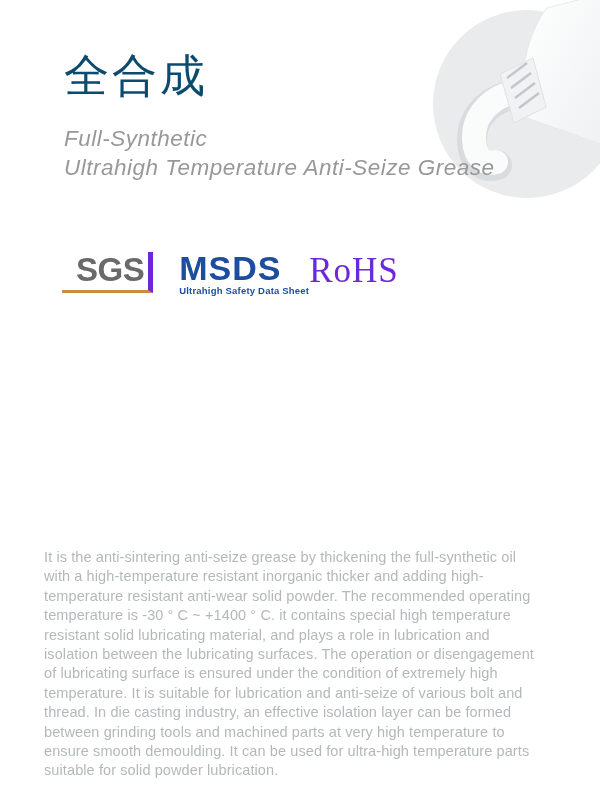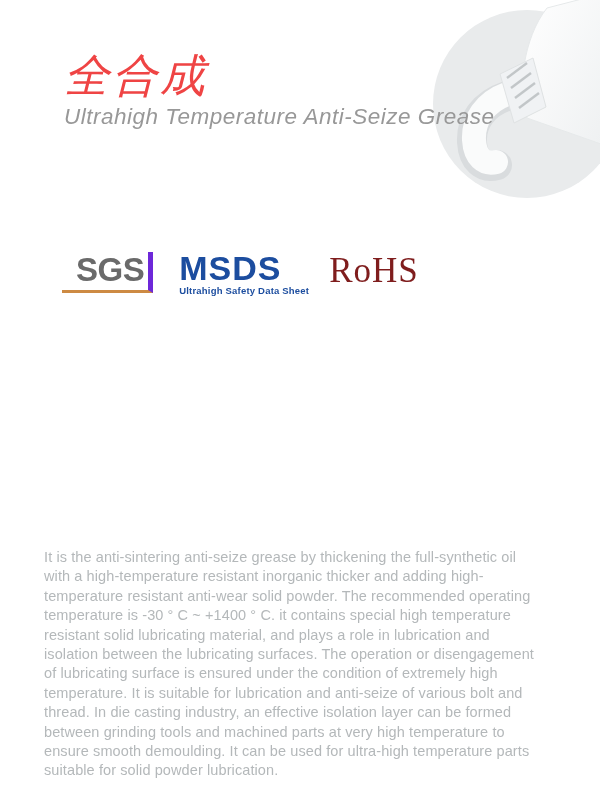--- a/index.html
+++ b/index.html
@@ -10,21 +10,21 @@
   }
   .page{position:relative;width:600px;height:800px;background:#ffffff;}
 
   
   .hero{position:absolute;top:0;right:0;width:185px;height:218px;overflow:hidden;}
 
   
   .header{position:absolute;left:64px;top:50px;}
   .title-cn{
     margin:0;font-size:45px;line-height:52px;font-weight:500;
-    color:#ef4444;letter-spacing:3px;font-style:italic;
+    color:#0c4a6e;letter-spacing:3px;
   }
   .title-accent{
     margin:4px 0 0 -1px;font-size:48px;line-height:54px;font-weight:700;
     color:#b02362;letter-spacing:2px;
   }
   .sub{
     margin:0;font-style:italic;color:#989898;
     font-size:22.5px;line-height:29px;letter-spacing:0.5px;font-weight:500;
   }
   .sub.first{margin-top:22px;}
@@ -41,23 +41,23 @@
   }
   .msds{margin-left:26px;}
   .msds-main{
     font-size:34px;line-height:32px;font-weight:800;color:#1c4d9f;letter-spacing:1px;
   }
   .msds-sub{
     font-size:9.5px;line-height:11px;font-weight:700;color:#1c4d9f;
     letter-spacing:0.2px;margin-top:1px;white-space:nowrap;
   }
   .rohs{
-    margin-left:20px;margin-top:2px;
+    margin-top:2px;
     font-family:"Liberation Serif","DejaVu Serif",serif;
-    font-size:35px;line-height:34px;color:#7f1d1d;letter-spacing:1px;
+    font-size:35px;line-height:34px;color:#6d28d9;letter-spacing:1px;
   }
 
   
   .desc-cn{
     position:absolute;left:34px;top:312px;width:528px;margin:0;
     font-size:21.5px;line-height:27.6px;color:#4c4c4c;
     text-align:justify;letter-spacing:0.2px;
   }
   .desc-en{
     position:absolute;left:44px;top:548px;width:490px;margin:0;
@@ -88,20 +88,21 @@
       <path d="M118 58 L131 107 L99 123 L85 74 Z" fill="#f0f2f4" stroke="#dfe2e3" stroke-width="1"></path>
       <line x1="112" y1="63" x2="92" y2="78" stroke="#c2c6c8" stroke-width="2.4"></line>
       <line x1="116" y1="73" x2="96" y2="88" stroke="#c2c6c8" stroke-width="2.4"></line>
       <line x1="120" y1="83" x2="100" y2="98" stroke="#c2c6c8" stroke-width="2.4"></line>
       <line x1="124" y1="93" x2="104" y2="108" stroke="#c2c6c8" stroke-width="2.4"></line>
     </svg>
   </div>
 
   <header class="header">
     <h1 class="title-cn">全合成</h1>
+    <p class="sub first">Full-Synthetic</p>
     <p class="sub">Ultrahigh Temperature Anti-Seize Grease</p>
   </header>
 
   <div class="certs">
     <div class="sgs">
       <span class="sgs-label">SGS</span>
     </div>
     <div class="msds">
       <div class="msds-main">MSDS</div>
       <div class="msds-sub">Ultrahigh Safety Data Sheet</div>

